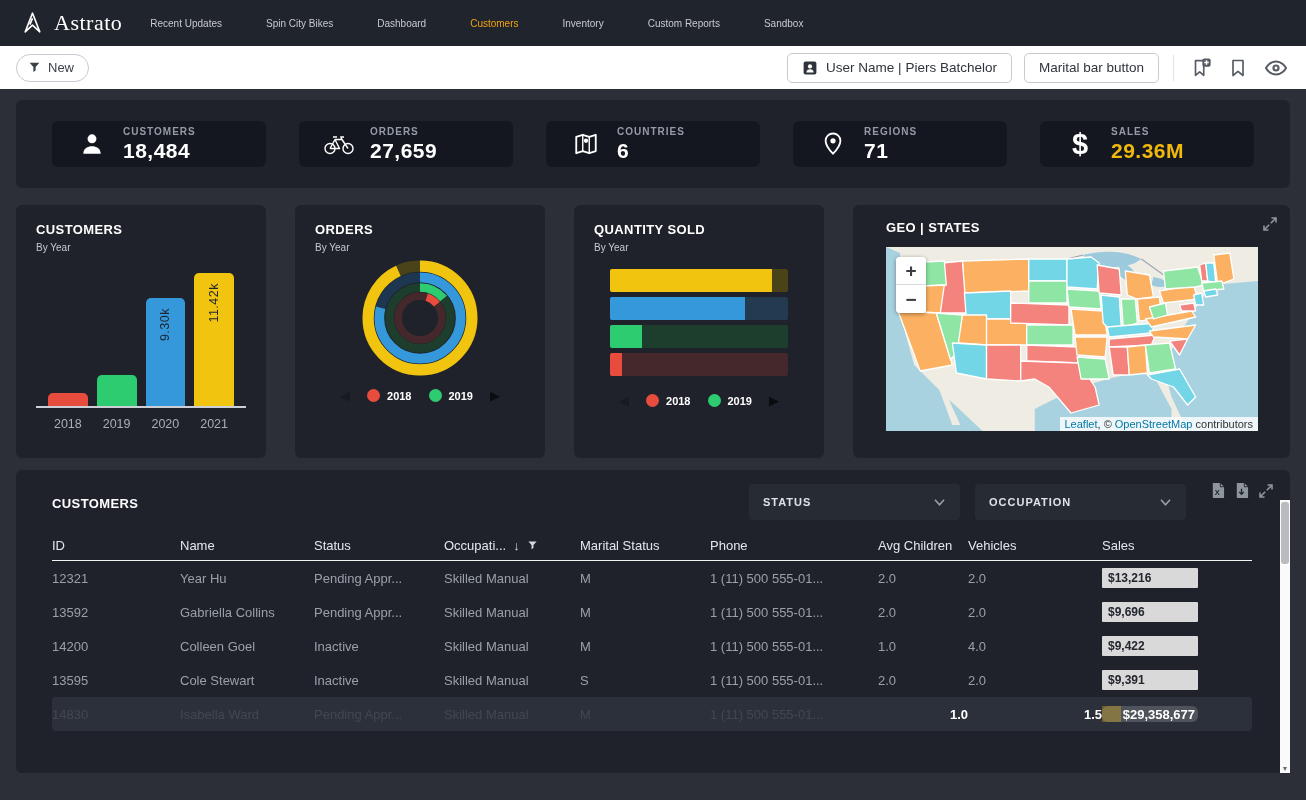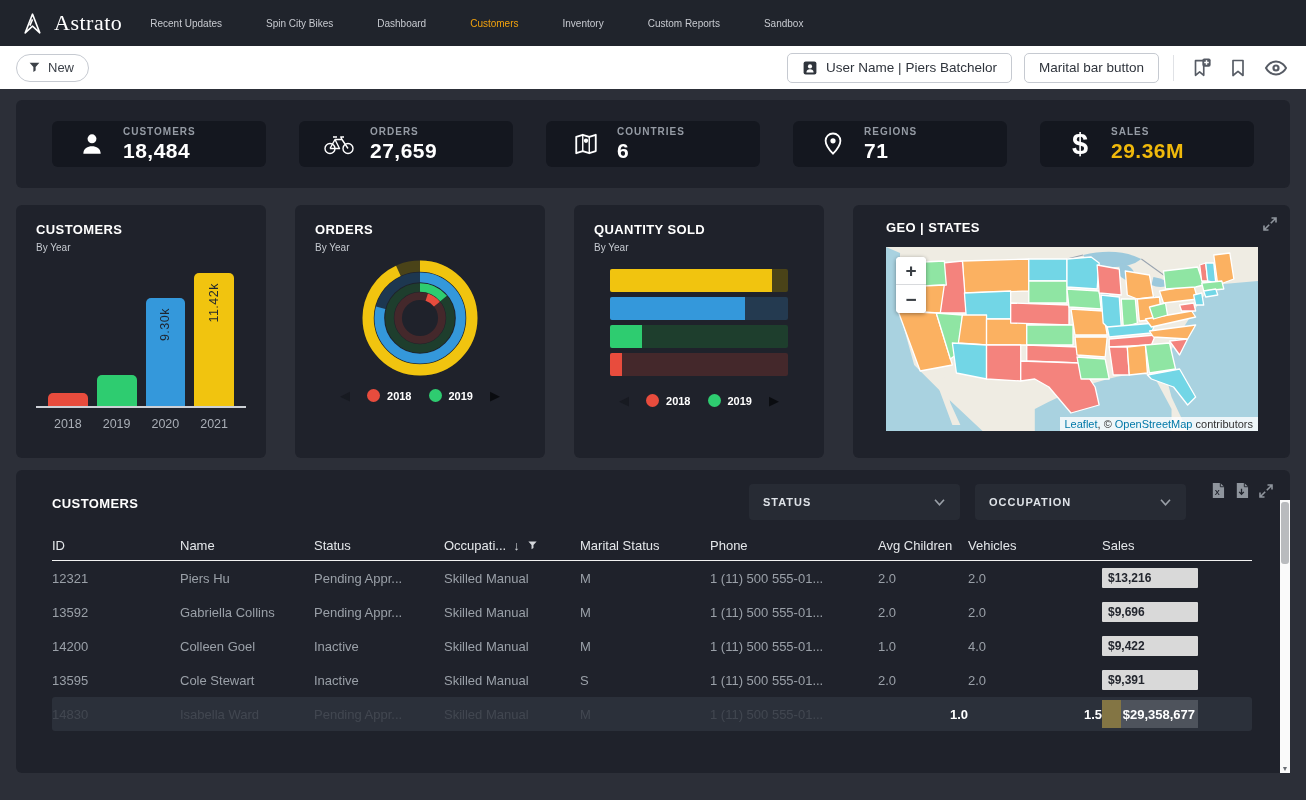--- a/index.html
+++ b/index.html
@@ -1,21 +1,21 @@
 <!DOCTYPE html>
 <html><head>
 <meta charset="utf-8">
 <style>
   html,body{margin:0;padding:0}
   body{width:1306px;height:800px;background:#2c2f38;font-family:"Liberation Sans",sans-serif;overflow:hidden;-webkit-font-smoothing:antialiased}
   svg{display:block}
 
   
   .navbar{height:46px;background:#20242c;display:flex;align-items:center;padding:0 20px;box-sizing:border-box}
-  .brand{display:flex;align-items:center;gap:9px;margin-right:28px}
+  .brand{display:flex;gap:9px;margin-right:28px}
   .brand-name{font-family:"Liberation Serif",serif;font-size:22px;color:#fff;letter-spacing:.5px}
   .nav-items{display:flex;gap:44px}
   .nav-item{font-size:10px;color:#c7cad0;cursor:pointer;white-space:nowrap}
 
   
   .toolbar{height:43px;background:#fff;display:flex;align-items:center;justify-content:space-between;padding:0 16px;box-sizing:border-box}
   .pill-btn{display:flex;align-items:center;gap:7px;border:1px solid #c6cad1;border-radius:16px;background:#fff;height:28px;padding:0 14px 0 11px;font-size:13px;color:#3a3f47;font-family:inherit;cursor:pointer}
   .tb-right{display:flex;align-items:center;gap:12px}
   .tb-btn{display:flex;align-items:center;gap:8px;border:1px solid #c6cad1;border-radius:5px;background:#fff;height:30px;padding:0 14px;font-size:13.5px;color:#2f343c;font-family:inherit;cursor:pointer;white-space:nowrap}
   .tb-divider{width:1px;height:26px;background:#e0e2e6;margin:0 2px}
@@ -96,21 +96,21 @@
   .sort-glyph{font-size:13px;color:#d5d8dc}
   .data-row{height:34px;cursor:pointer}
   .td{font-size:13px;color:#9aa0a8;white-space:nowrap;overflow:hidden}
   .sales-cell{display:flex;justify-content:flex-start}
   .sales-bar{width:96px;height:20px;background:#d9d9d9;position:relative;border-radius:1px;overflow:hidden}
   .sales-fill{height:100%;background:#e7b416}
   .sales-txt{position:absolute;left:6px;top:50%;transform:translateY(-50%);font-size:12px;font-weight:bold;color:#23262e}
   .totals-row{height:34px;background:#2b303a;border-radius:3px}
   .ghost{opacity:.2}
   .td-total{font-size:13px;font-weight:bold;color:#fff;text-align:right}
-  .total-sales{position:relative;width:96px;height:28px;background:rgba(205,208,213,.22);border-radius:0}
+  .total-sales{position:relative;width:96px;height:16px;background:rgba(205,208,213,.22);border-radius:6px}
   .total-sales .sliver{position:absolute;left:0;top:0;height:100%;width:20%;background:rgba(231,180,22,.35)}
   .total-sales .txt{position:absolute;right:3px;top:50%;transform:translateY(-50%);font-size:13px;font-weight:bold;color:#fff;white-space:nowrap}
 
   .vscroll{position:absolute;right:0;top:30px;bottom:0;width:10px;background:#fafafa}
   .vthumb{position:absolute;top:2px;left:1px;width:8px;height:62px;background:#b9bbbe;border-radius:3px}
   .varrow{position:absolute;bottom:1px;left:0;width:10px;text-align:center;font-size:7px;color:#6a6e74}
 </style>
 </head>
 <body>
 
@@ -474,21 +474,21 @@
         </div>
         <div class="th">Marital Status</div>
         <div class="th">Phone</div>
         <div class="th right">Avg Children</div>
         <div class="th right">Vehicles</div>
         <div class="th right">Sales</div>
       </div>
 
       <div class="trow data-row">
         <div class="td">12321</div>
-        <div class="td">Piers Hu</div>
+        <div class="td">Year Hu</div>
         <div class="td">Pending Appr...</div>
         <div class="td">Skilled Manual</div>
         <div class="td">M</div>
         <div class="td">1 (11) 500 555-01...</div>
         <div class="td right">2.0</div>
         <div class="td right">2.0</div>
         <div class="td sales-cell">
             <span class="sales-bar"><span class="sales-fill" style="width: 85%; background: rgb(231, 180, 22);"></span><span class="sales-txt">$13,216</span></span>
           </div>
       </div>

